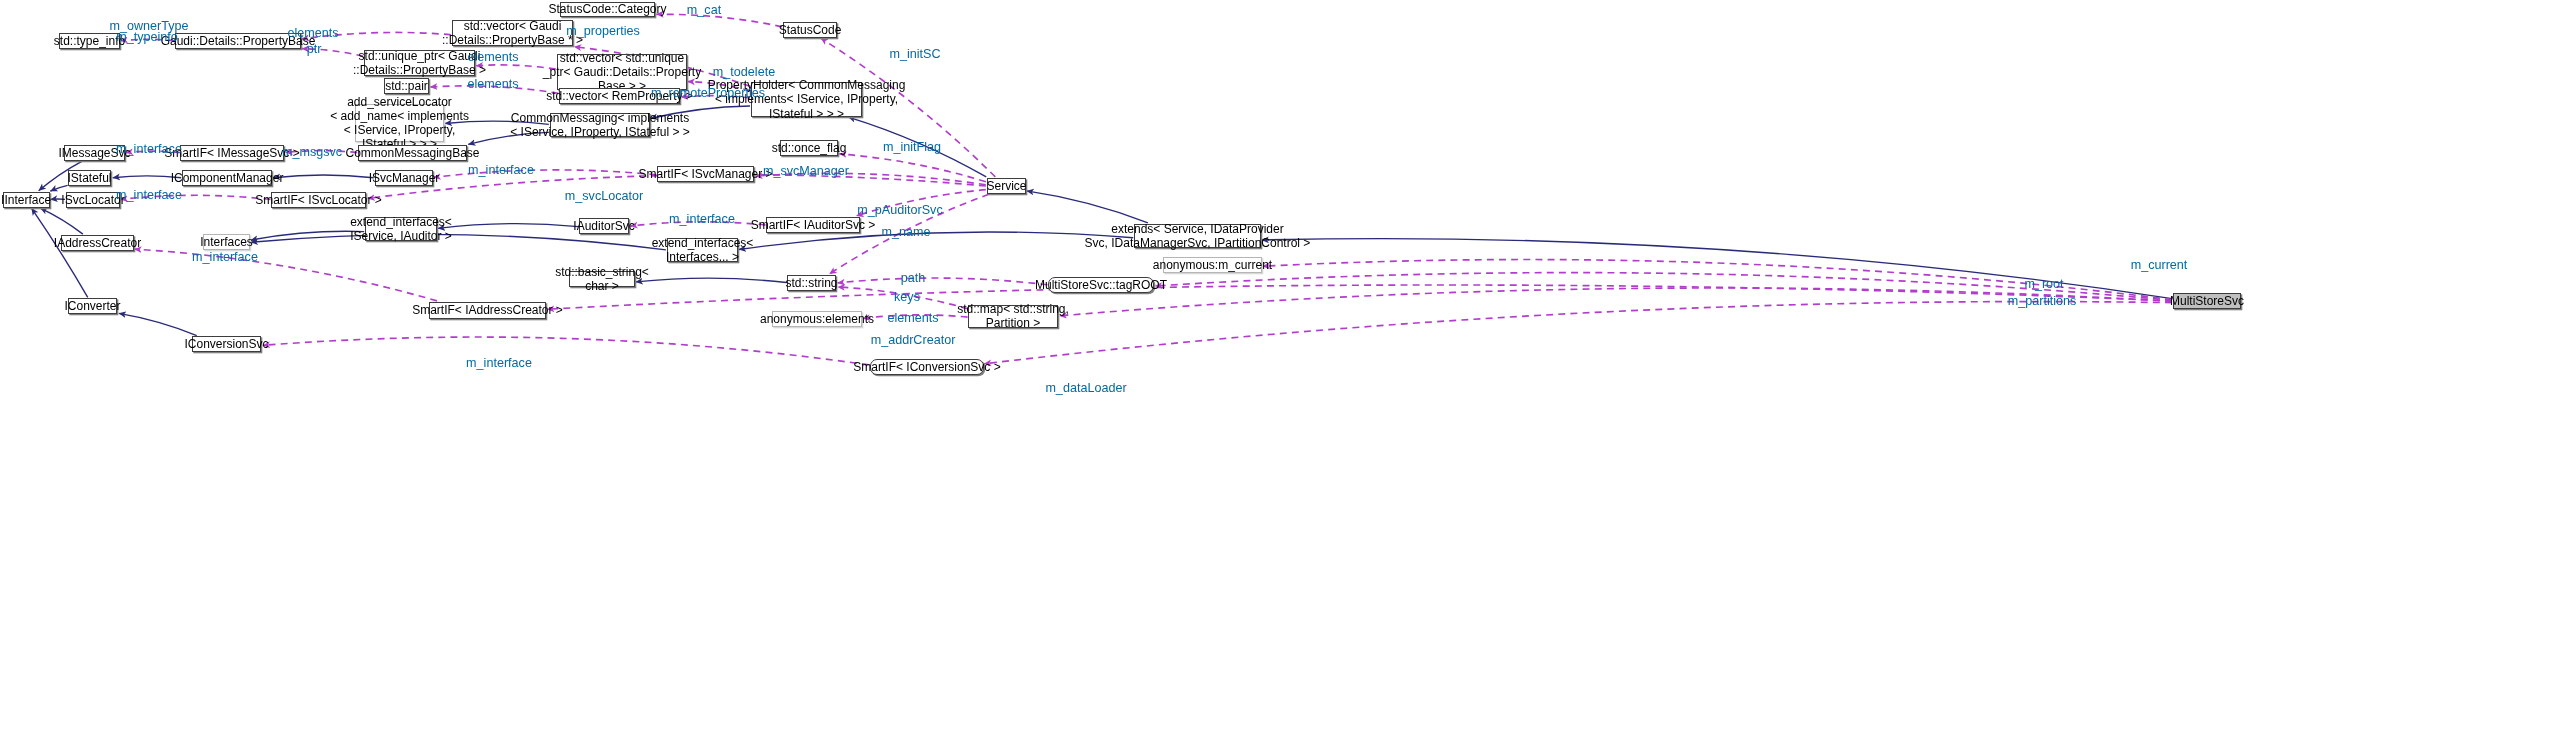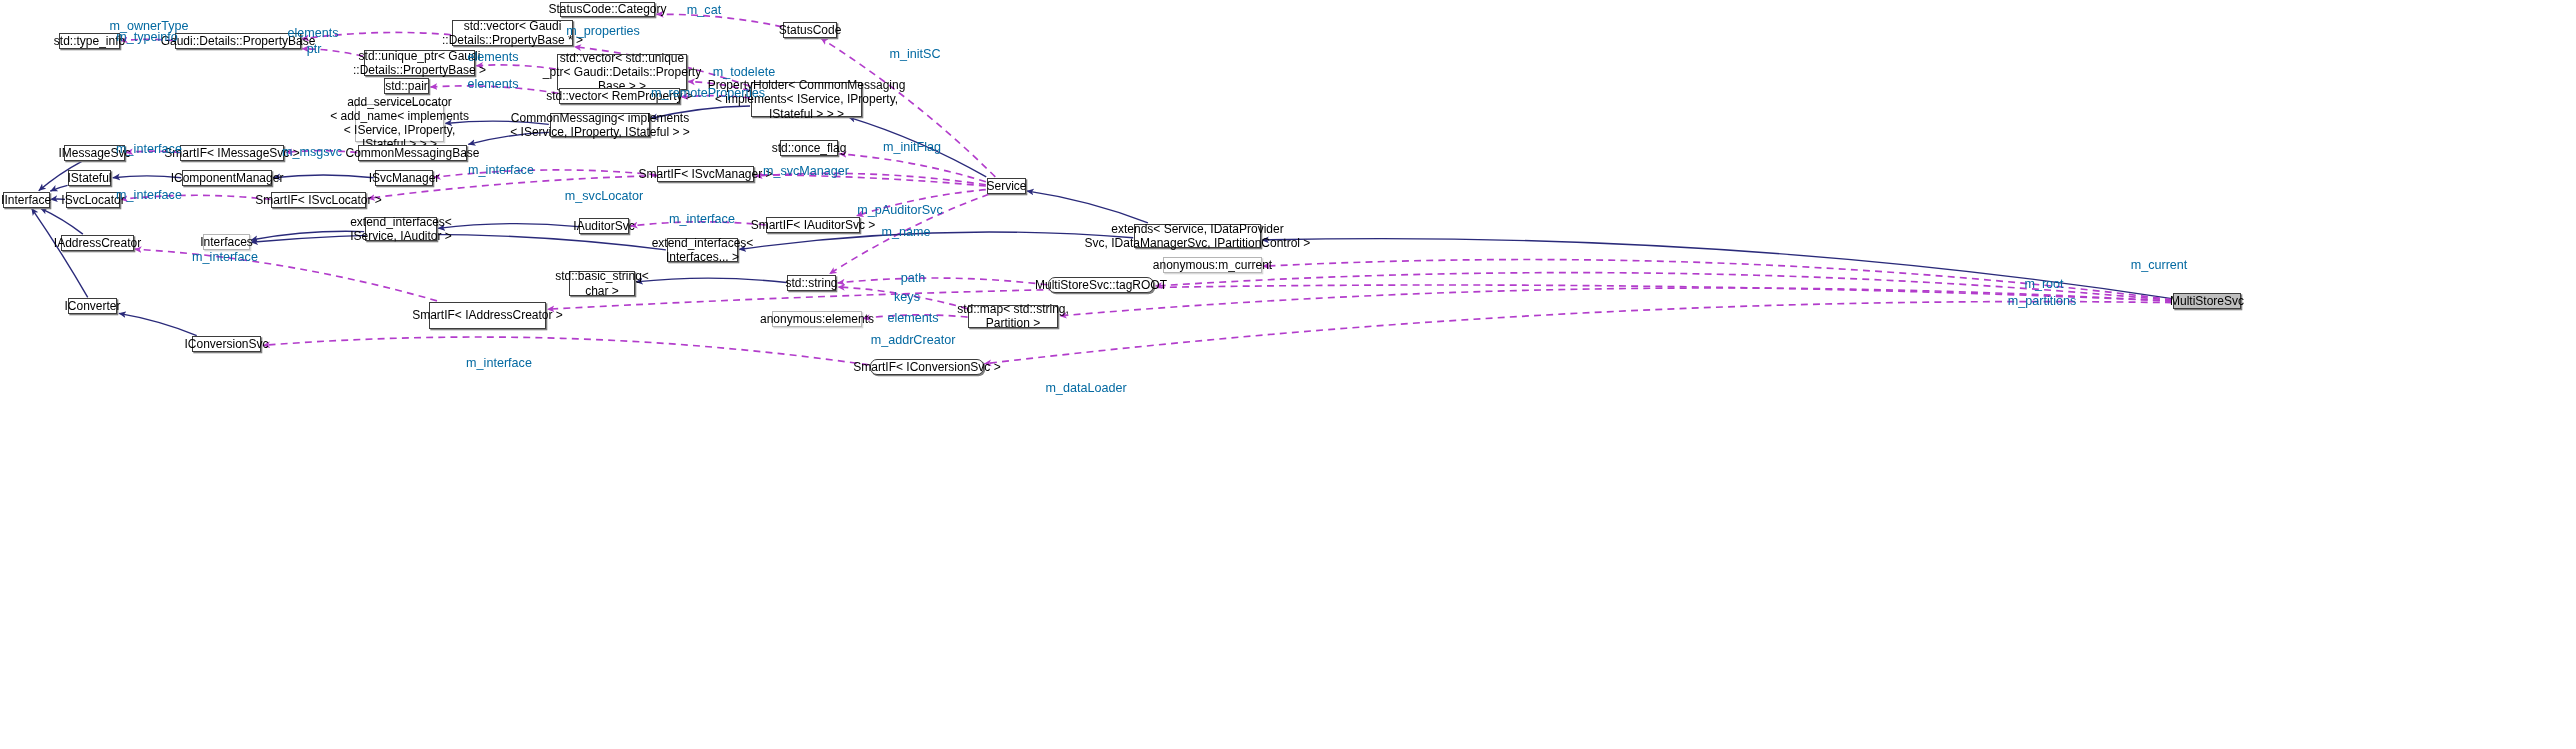--- a/index.html
+++ b/index.html
@@ -161,26 +161,26 @@
 IService, IAuditor &gt;</div>
       <div class="node" style="left: 579px; top: 218px; width: 50px; height: 15.6px;">IAuditorSvc</div>
       <div class="node" style="left: 766px; top: 217px; width: 94px; height: 15.6px;">SmartIF&lt; IAuditorSvc &gt;</div>
       <div class="node faint" style="left: 203px; top: 234px; width: 47px; height: 15.6px;">Interfaces</div>
       <div class="node" style="left: 61px; top: 235px; width: 73px; height: 15.6px;">IAddressCreator</div>
       <div class="node" style="left: 667px; top: 238px; width: 71px; height: 24px;">extend_interfaces&lt;
 Interfaces... &gt;</div>
       <div class="node" style="left: 1134px; top: 224px; width: 127px; height: 24px;">extends&lt; Service, IDataProvider
 Svc, IDataManagerSvc, IPartitionControl &gt;</div>
       <div class="node faint" style="left: 1163px; top: 257px; width: 99px; height: 15.6px;">anonymous:m_current</div>
-      <div class="node" style="left: 569px; top: 271px; width: 66px; height: 25px;">std::basic_string&lt;
+      <div class="node" style="left: 569px; top: 271px; width: 66px; height: 16px;">std::basic_string&lt;
 char &gt;</div>
       <div class="node" style="left: 787px; top: 275px; width: 49px; height: 15.6px;">std::string</div>
       <div class="node" style="left: 1048px; top: 277px; width: 106px; height: 15.6px; border-radius: 7px;">MultiStoreSvc::tagROOT</div>
       <div class="node" style="left: 68px; top: 298px; width: 49px; height: 15.6px;">IConverter</div>
-      <div class="node" style="left: 429px; top: 302px; width: 117px; height: 27px;">SmartIF&lt; IAddressCreator &gt;</div>
+      <div class="node" style="left: 429px; top: 302px; width: 117px; height: 17px;">SmartIF&lt; IAddressCreator &gt;</div>
       <div class="node" style="left: 968px; top: 305px; width: 90px; height: 22.5px;">std::map&lt; std::string,
 Partition &gt;</div>
       <div class="node faint" style="left: 772px; top: 311px; width: 90px; height: 15.6px;">anonymous:elements</div>
       <div class="node highlight" style="left: 2173px; top: 293px; width: 68px; height: 15.6px;">MultiStoreSvc</div>
       <div class="node" style="left: 192px; top: 336px; width: 69px; height: 15.6px;">IConversionSvc</div>
       <div class="node" style="left: 870px; top: 359px; width: 114px; height: 15.6px; border-radius: 7px;">SmartIF&lt; IConversionSvc &gt;</div>
     </div>
   <div id="labels-layer">
       <span class="edge-label" style="left: 149px; top: 26px;">m_ownerType</span>
       <span class="edge-label" style="left: 147px; top: 37px;">m_typeinfo</span>

